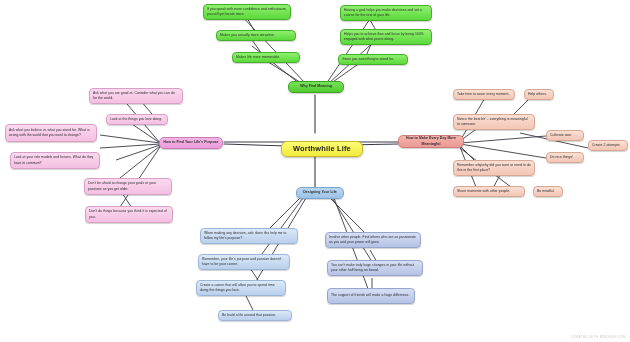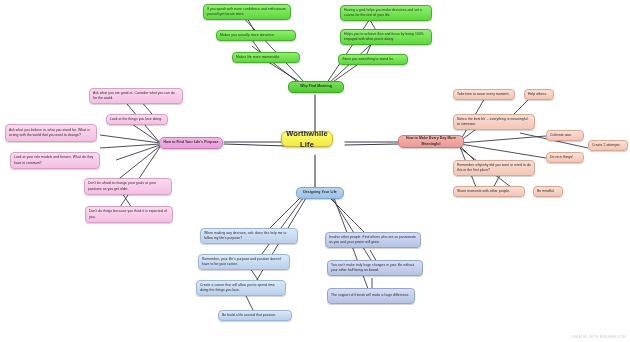--- a/index.html
+++ b/index.html
@@ -132,21 +132,21 @@
       <line x1="330" y1="198" x2="372" y2="240"></line>
       <line x1="332" y1="198" x2="376" y2="268"></line>
       <line x1="334" y1="198" x2="370" y2="294"></line>
       <line x1="250" y1="268" x2="266" y2="292"></line>
       <line x1="246" y1="296" x2="256" y2="316"></line>
       <line x1="370" y1="250" x2="378" y2="264"></line>
       <line x1="372" y1="278" x2="372" y2="290"></line>
     </g>
   </svg>
 
-  <div class="node central" style="left:281px; top:131px; width:52px; height:16px;">
+  <div class="node central" style="left:281px; top:141px; width:82px; height:16px;">
     <span>Worthwhile Life</span>
   </div>
 
   <div class="node branch br-pink" style="left:159px; top:137px; width:64px; height:12px;">
     <span>How to Find Your Life's Purpose</span>
   </div>
 
   <div class="node branch br-green" style="left:288px; top:81px; width:56px; height:12px;">
     <span>Why Find Meaning</span>
   </div>

